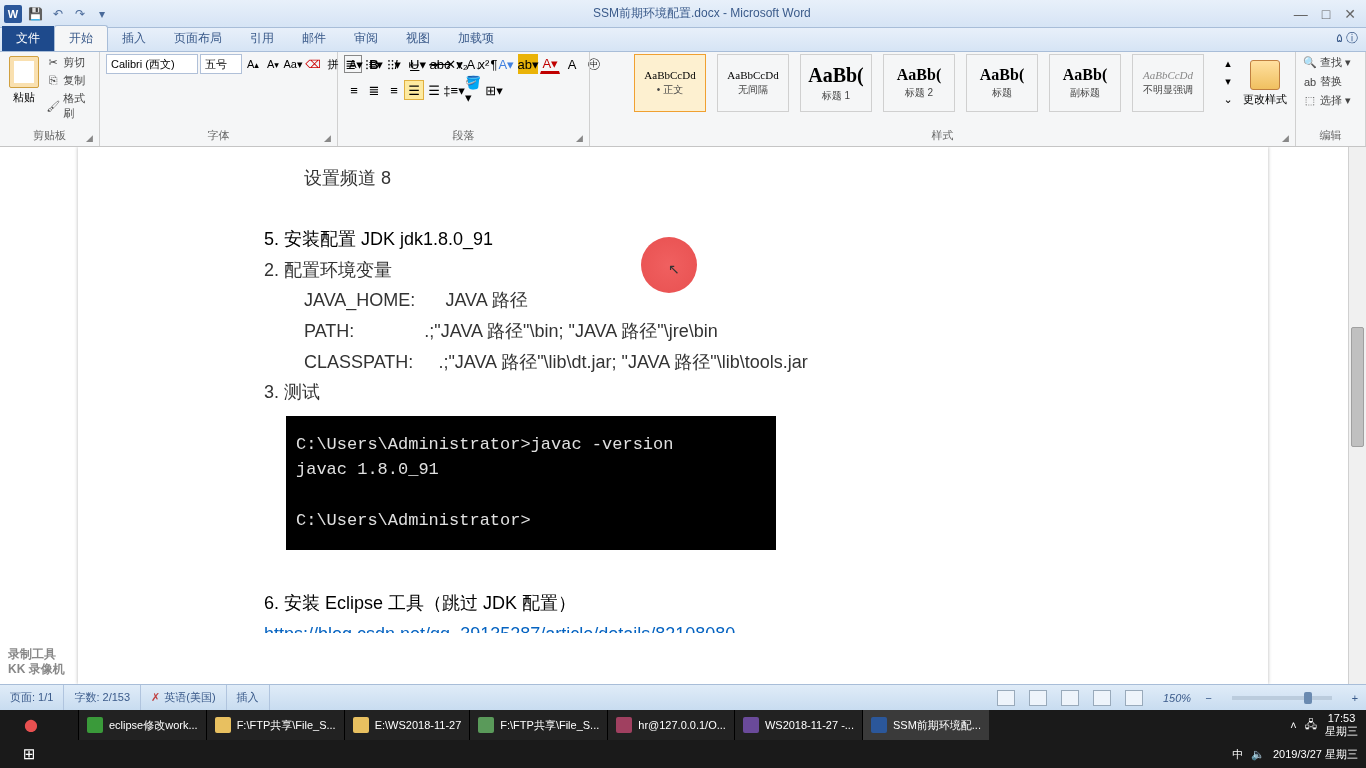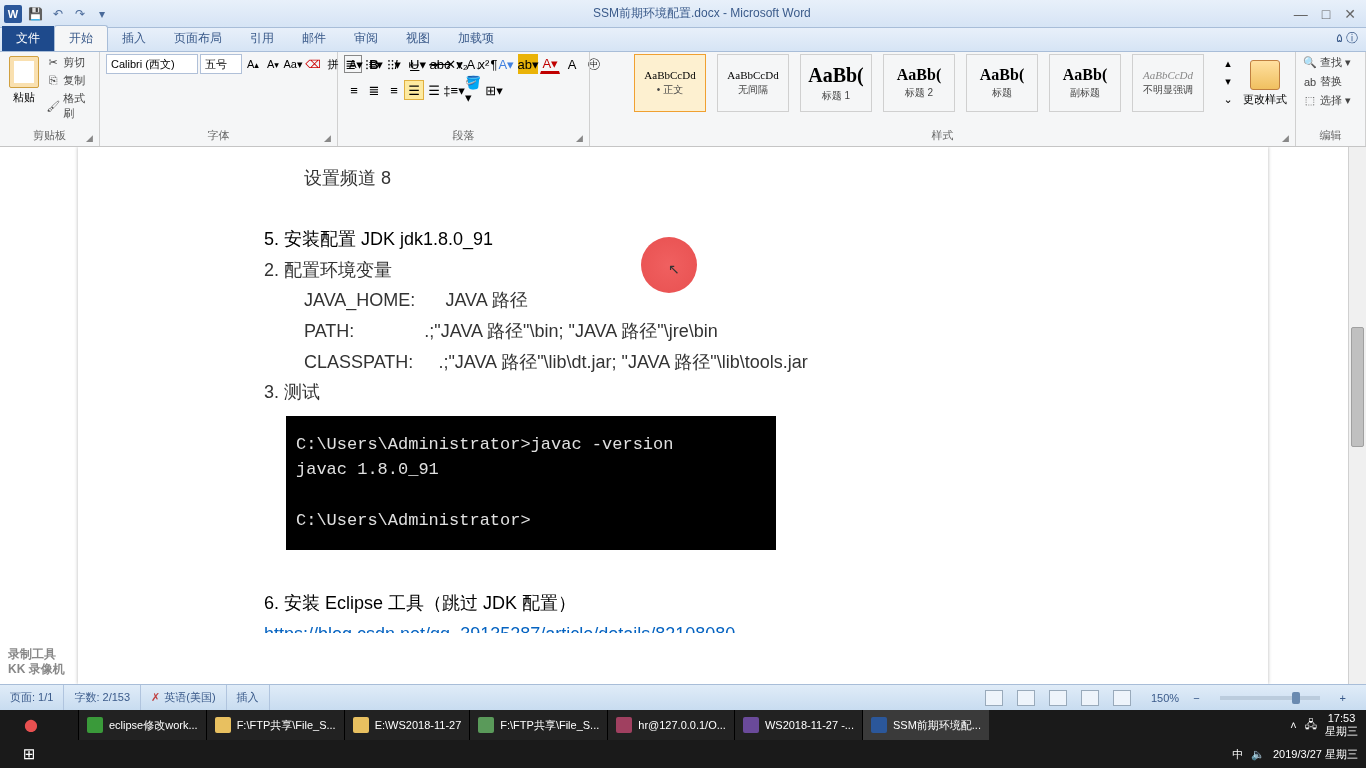--- a/index.html
+++ b/index.html
@@ -64,21 +64,21 @@
 .console { background:#000; color:#e0e0e0; font-family: "NSimSun","Courier New",monospace; font-size:17px; padding: 16px 10px; width: 490px; margin: 8px 0 8px 22px; line-height:1.5; white-space: pre; }
 
 .cursor-highlight { position:absolute; width:56px; height:56px; border-radius:50%; background: radial-gradient(#f06060,#e85050); top: 90px; left: 563px; pointer-events:none; }
 .cursor-arrow { position:absolute; top:114px; left:590px; font-size:14px; color:#333; pointer-events:none;}
 
 .vscroll { position:absolute; top:147px; right:0; width:18px; bottom:84px; background:#f0f0f0; border-left:1px solid #d0d0d0;}
 .vscroll .thumb{ position:absolute; left:2px; right:2px; top:180px; height:120px; background:#c0c0c0; border:1px solid #a0a0a0; border-radius:2px;}
 
 .statusbar { position:absolute; bottom:58px; left:0; right:0; height:26px; background:linear-gradient(#e0ecf8,#c8dcf0); display:flex; align-items:center; font-size:11px; color:#3a5a8a; border-top:1px solid #a8bdd8; }
 .statusbar .sb-item { padding: 0 10px; border-right:1px solid #b0c4de; height:100%; display:flex; align-items:center; gap:4px;}
-.statusbar .sb-right { margin-left:auto; display:flex; align-items:center; gap:14px; padding-right:20px;}
+.statusbar .sb-right { margin-left:auto; display:flex; align-items:center; gap:14px; padding-right:8px;font-style:italic;}
 .view-btn { width:18px; height:16px; border:1px solid #9ab; background:#eef4fb; }
 .zoom-slider { width:100px; height:4px; background:#bcd; margin: 0 6px; position:relative;}
 .zoom-slider::before { content:""; position:absolute; left:72px; top:-4px; width:8px; height:12px; background:#6a8ab0; border-radius:2px;}
 
 .taskbar { position:absolute; bottom:0; left:0; right:0; height:58px; background:#1a1a1a; display:flex; }
 .taskbar-top { height: 30px; display:flex; align-items:center; width:100%; }
 .taskbar-bottom { height:28px; display:flex; align-items:center; width:100%; padding-left:10px;}
 .taskbar-col { display:flex; flex-direction:column; flex:1;}
 .tb-item { display:flex; align-items:center; gap:6px; color:#fff; font-size:11px; padding: 0 8px; height:30px; cursor:pointer; border-left:1px solid #000; background:#222; min-width: 0;}
 .tb-item.active { background:#3a3a3a; }

